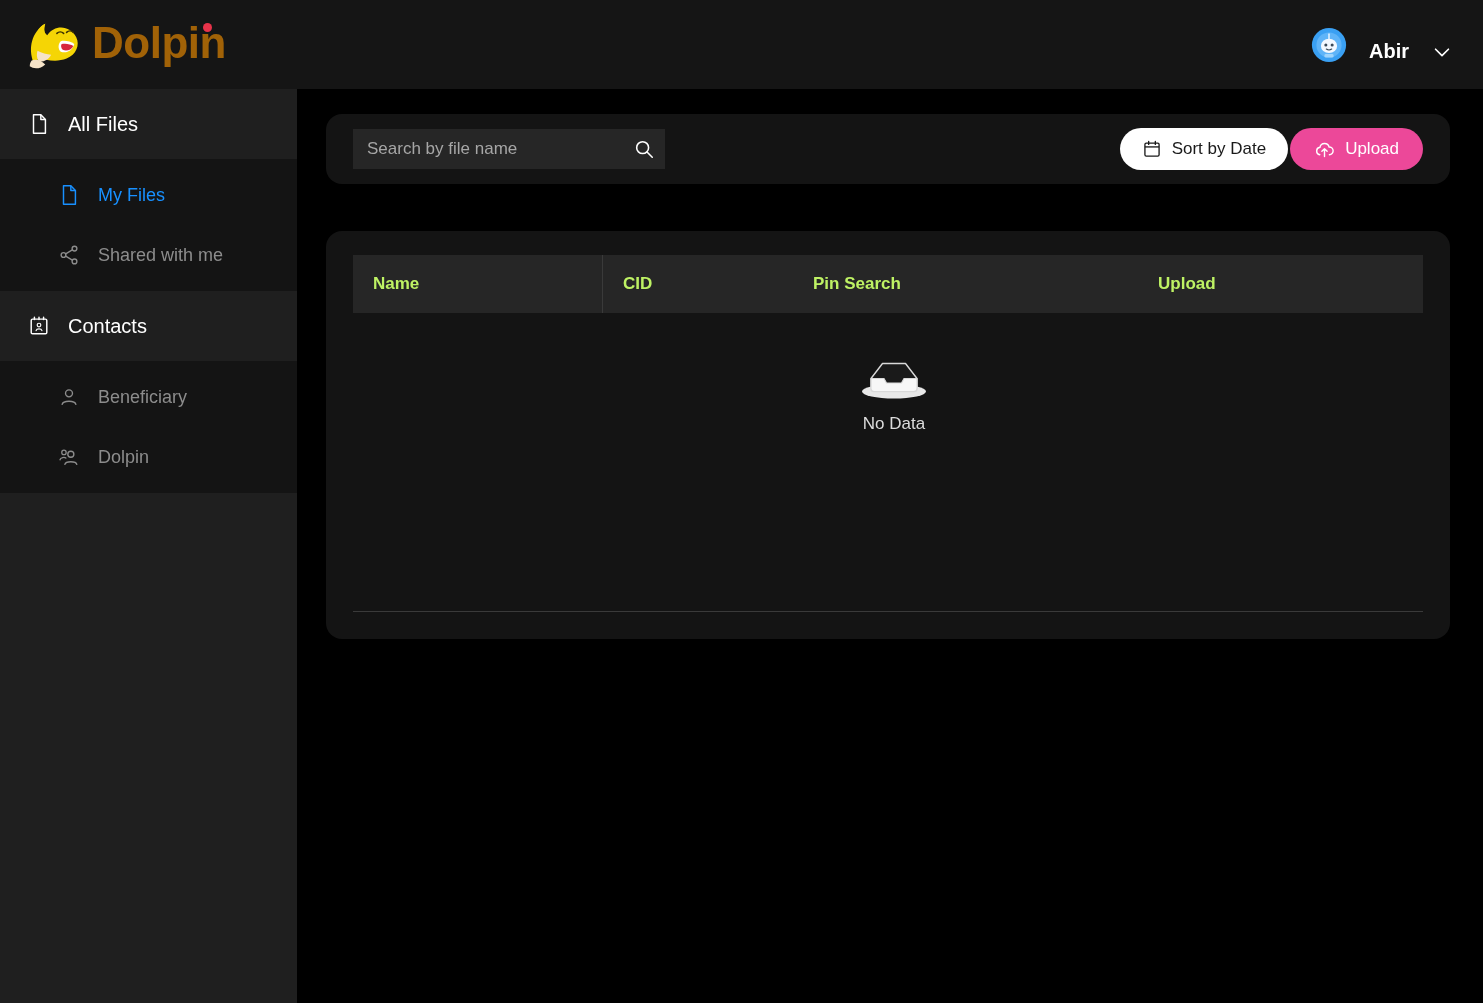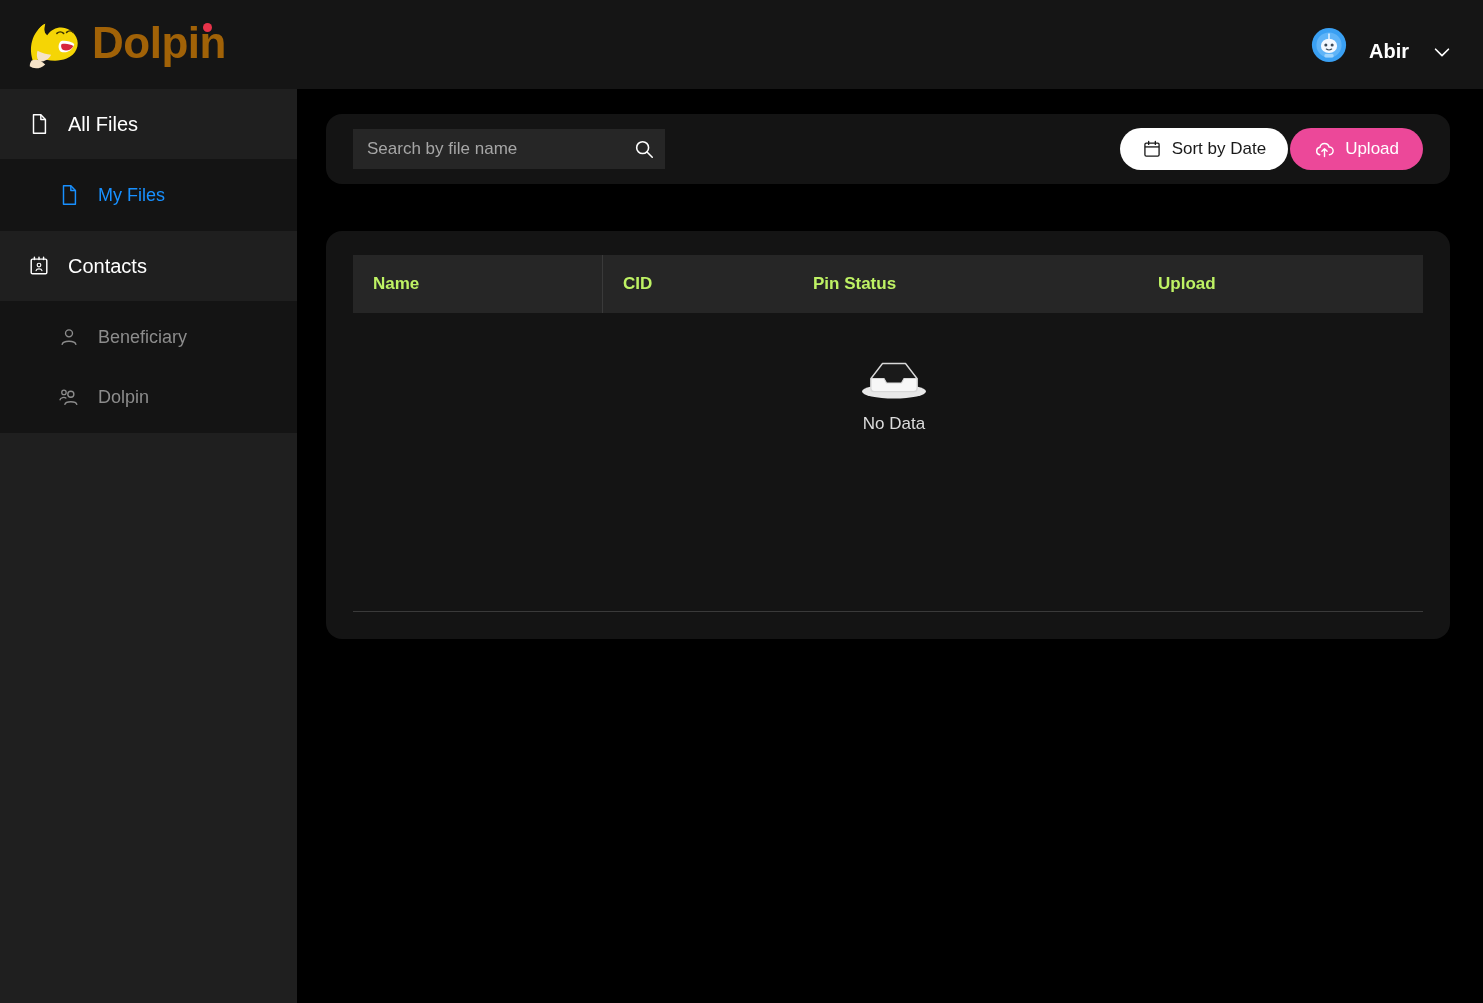--- a/index.html
+++ b/index.html
@@ -271,20 +271,29 @@
     </div>
 
     <div class="nav-sub-group">
       <div class="nav-sub-item active">
         <svg class="nav-icon" viewBox="0 0 24 24">
           <path d="M6 2 H14 L19 7 V22 H6 Z" fill="none" stroke="#1890ff" stroke-width="1.6" stroke-linejoin="round"></path>
           <path d="M14 2 V7 H19" fill="none" stroke="#1890ff" stroke-width="1.6" stroke-linejoin="round"></path>
         </svg>
         <span class="label">My Files</span>
       </div>
+      <div class="nav-sub-item">
+        <svg class="nav-icon" viewBox="0 0 24 24">
+          <circle cx="18" cy="5" r="2.6" fill="none" stroke="#8c8c8c" stroke-width="1.5"></circle>
+          <circle cx="6" cy="12" r="2.6" fill="none" stroke="#8c8c8c" stroke-width="1.5"></circle>
+          <circle cx="18" cy="19" r="2.6" fill="none" stroke="#8c8c8c" stroke-width="1.5"></circle>
+          <path d="M8.4 10.7 L15.6 6.4 M8.4 13.3 L15.6 17.6" stroke="#8c8c8c" stroke-width="1.5" stroke-linecap="round"></path>
+        </svg>
+        <span class="label">Shared with me</span>
+      </div>
     </div>
 
     <div class="nav-section-header">
       <svg class="nav-icon" viewBox="0 0 24 24">
         <rect x="3.5" y="4.5" width="17" height="16" rx="1.5" fill="none" stroke="#ffffff" stroke-width="1.6"></rect>
         <path d="M7 2.5 V5 M12 2.5 V5 M17 2.5 V5" stroke="#ffffff" stroke-width="1.6" stroke-linecap="round"></path>
         <circle cx="12" cy="11" r="2" fill="none" stroke="#ffffff" stroke-width="1.3"></circle>
         <path d="M8.8 17 C9.4 14.6 14.6 14.6 15.2 17" fill="none" stroke="#ffffff" stroke-width="1.3" stroke-linecap="round"></path>
       </svg>
       <span class="label">Contacts</span>
@@ -342,21 +351,21 @@
           <span>Upload</span>
         </button>
       </div>
     </div>
 
     <div class="panel table-panel">
 
       <div class="table-head">
         <div class="th th-name">Name</div>
         <div class="th th-cid">CID</div>
-        <div class="th th-pin">Pin Status</div>
+        <div class="th th-pin">Pin Search</div>
         <div class="th th-action">Upload</div>
       </div>
 
       <div class="table-body">
         <div class="empty">
           <svg width="64" height="52" viewBox="0 0 64 41">
             <ellipse cx="32" cy="33" rx="32" ry="7" fill="#ffffff" opacity="0.9"></ellipse>
             <path d="M55 20 L43.5 5 L20.5 5 L9 20 L9 30 A3 3 0 0 0 12 33 L52 33 A3 3 0 0 0 55 30 Z" fill="#1a1a1a" stroke="#d9d9d9" stroke-width="1.4" stroke-linejoin="round"></path>
             <path d="M9 20 L22 20 L24.5 24.5 L39.5 24.5 L42 20 L55 20 L55 30 A3 3 0 0 1 52 33 L12 33 A3 3 0 0 1 9 30 Z" fill="#f7f7f7" stroke="#d9d9d9" stroke-width="1.2" stroke-linejoin="round"></path>
           </svg>

